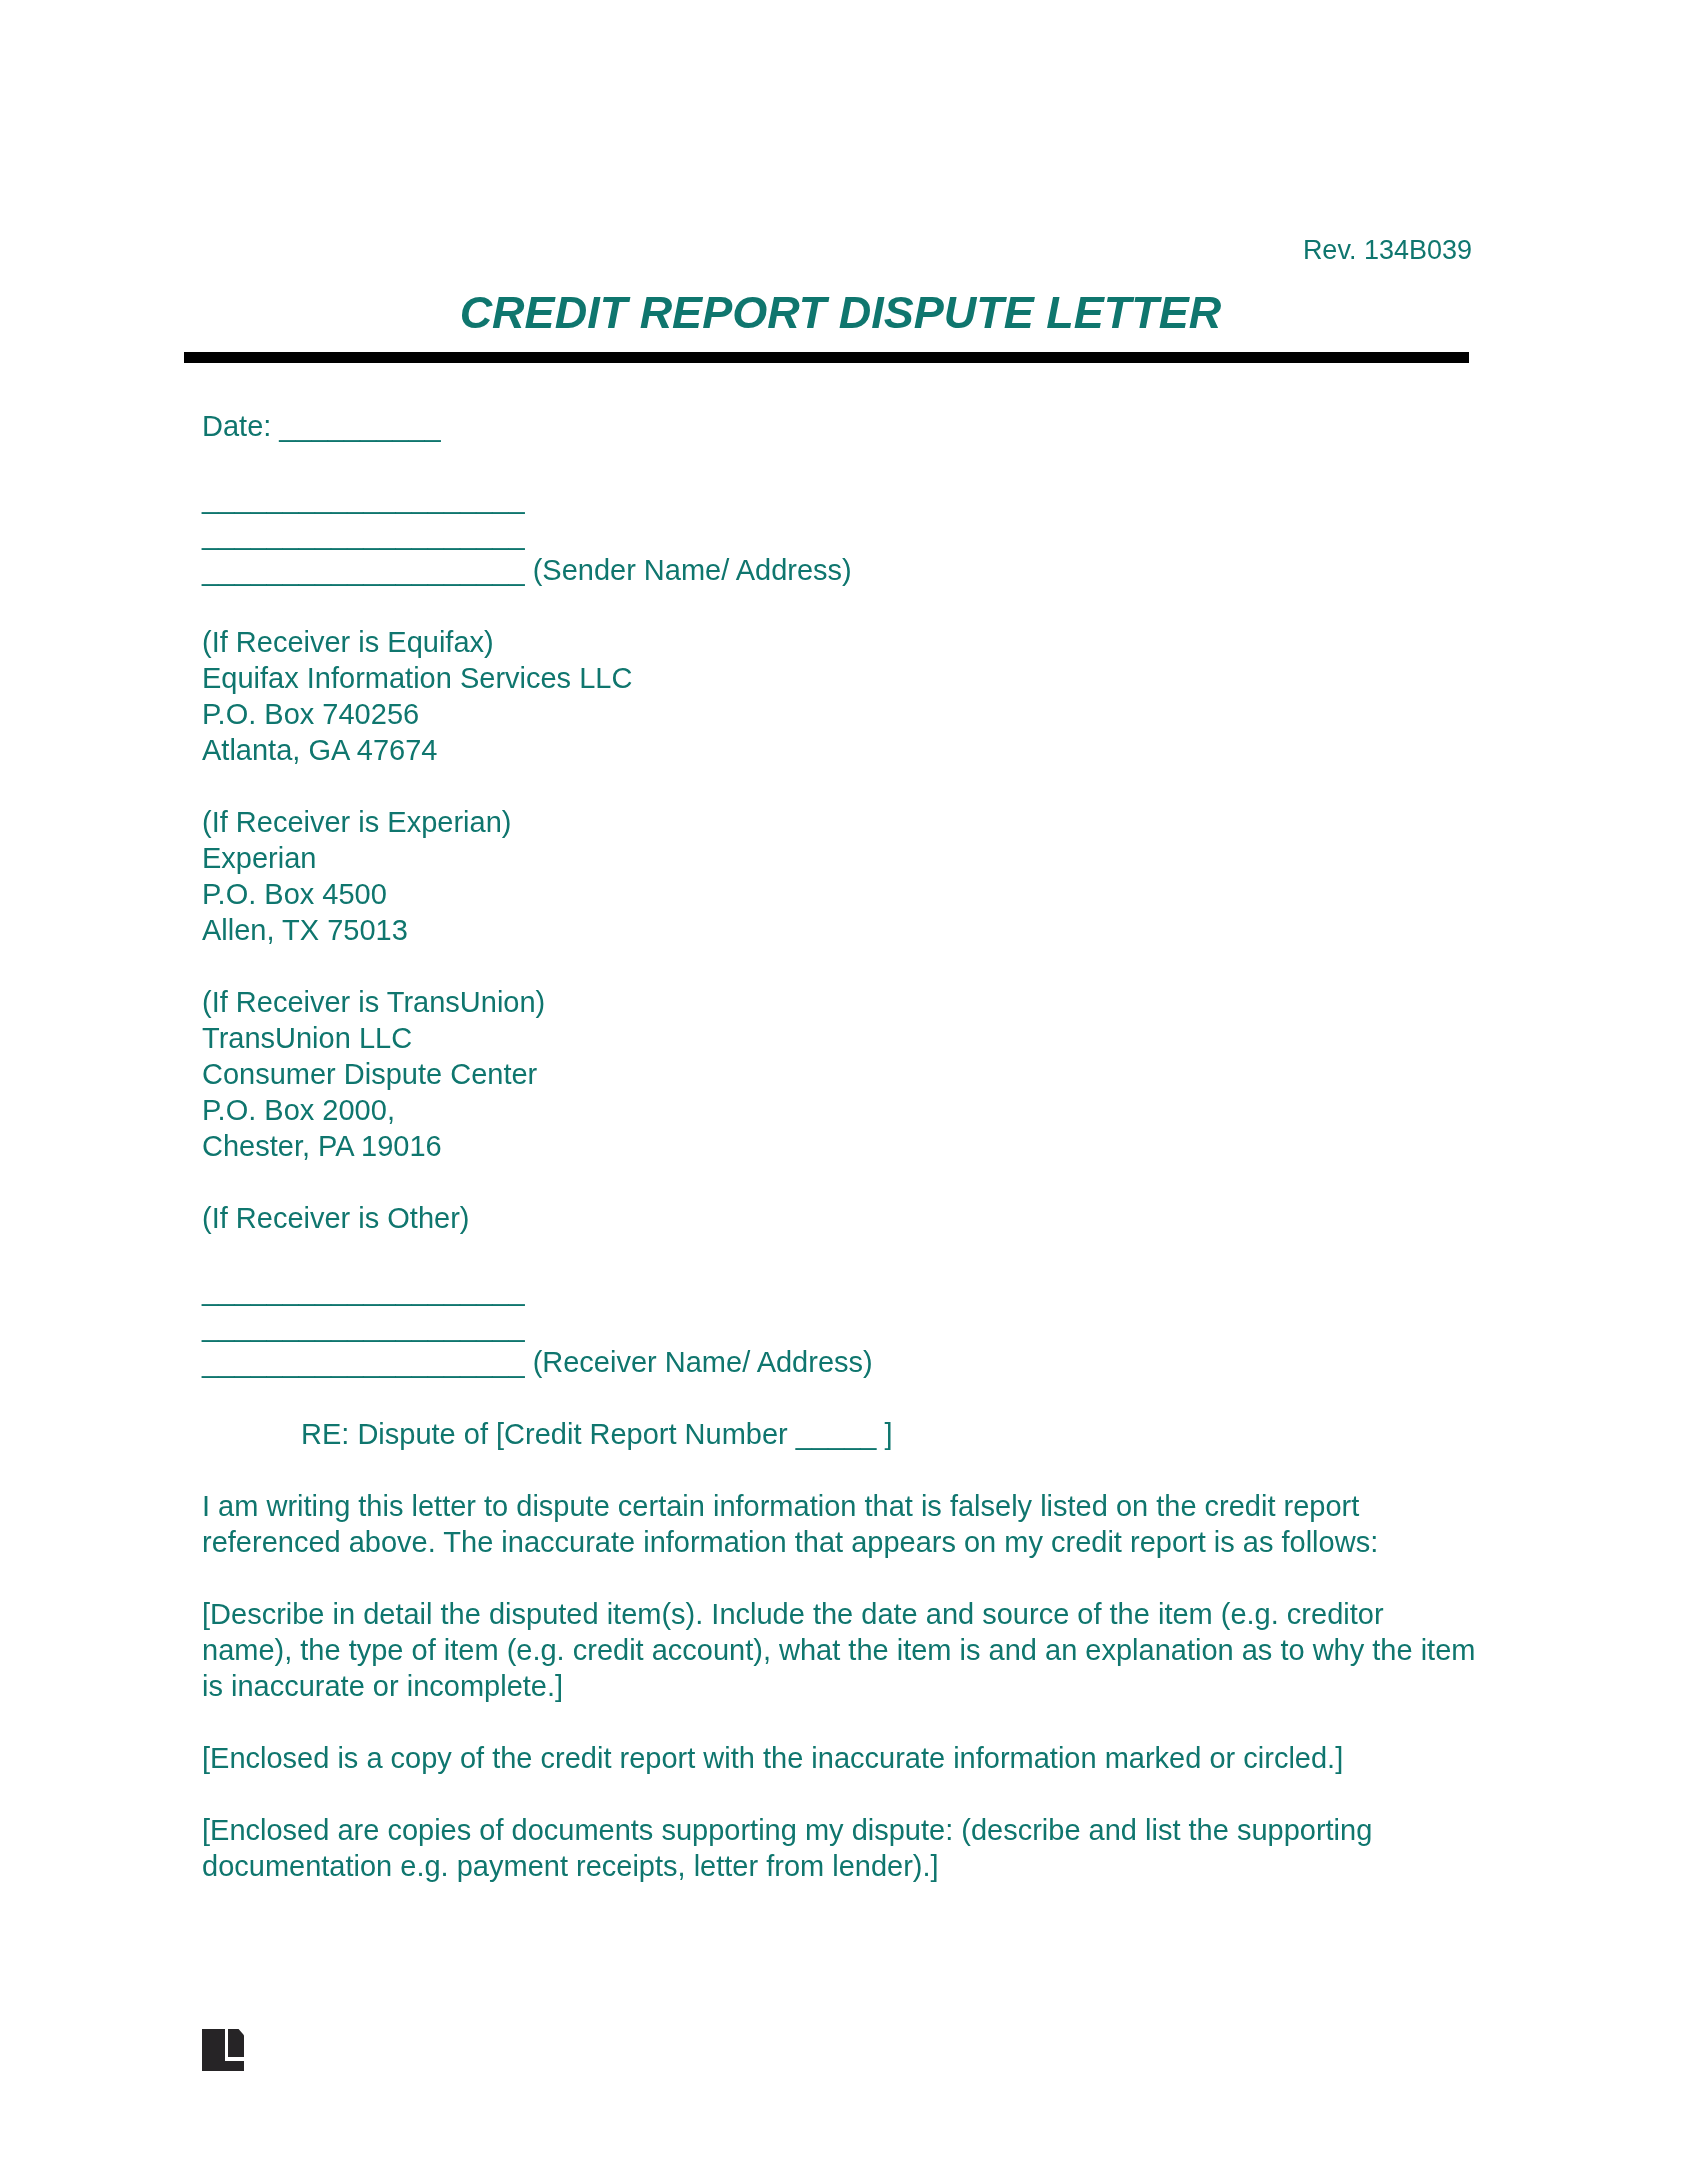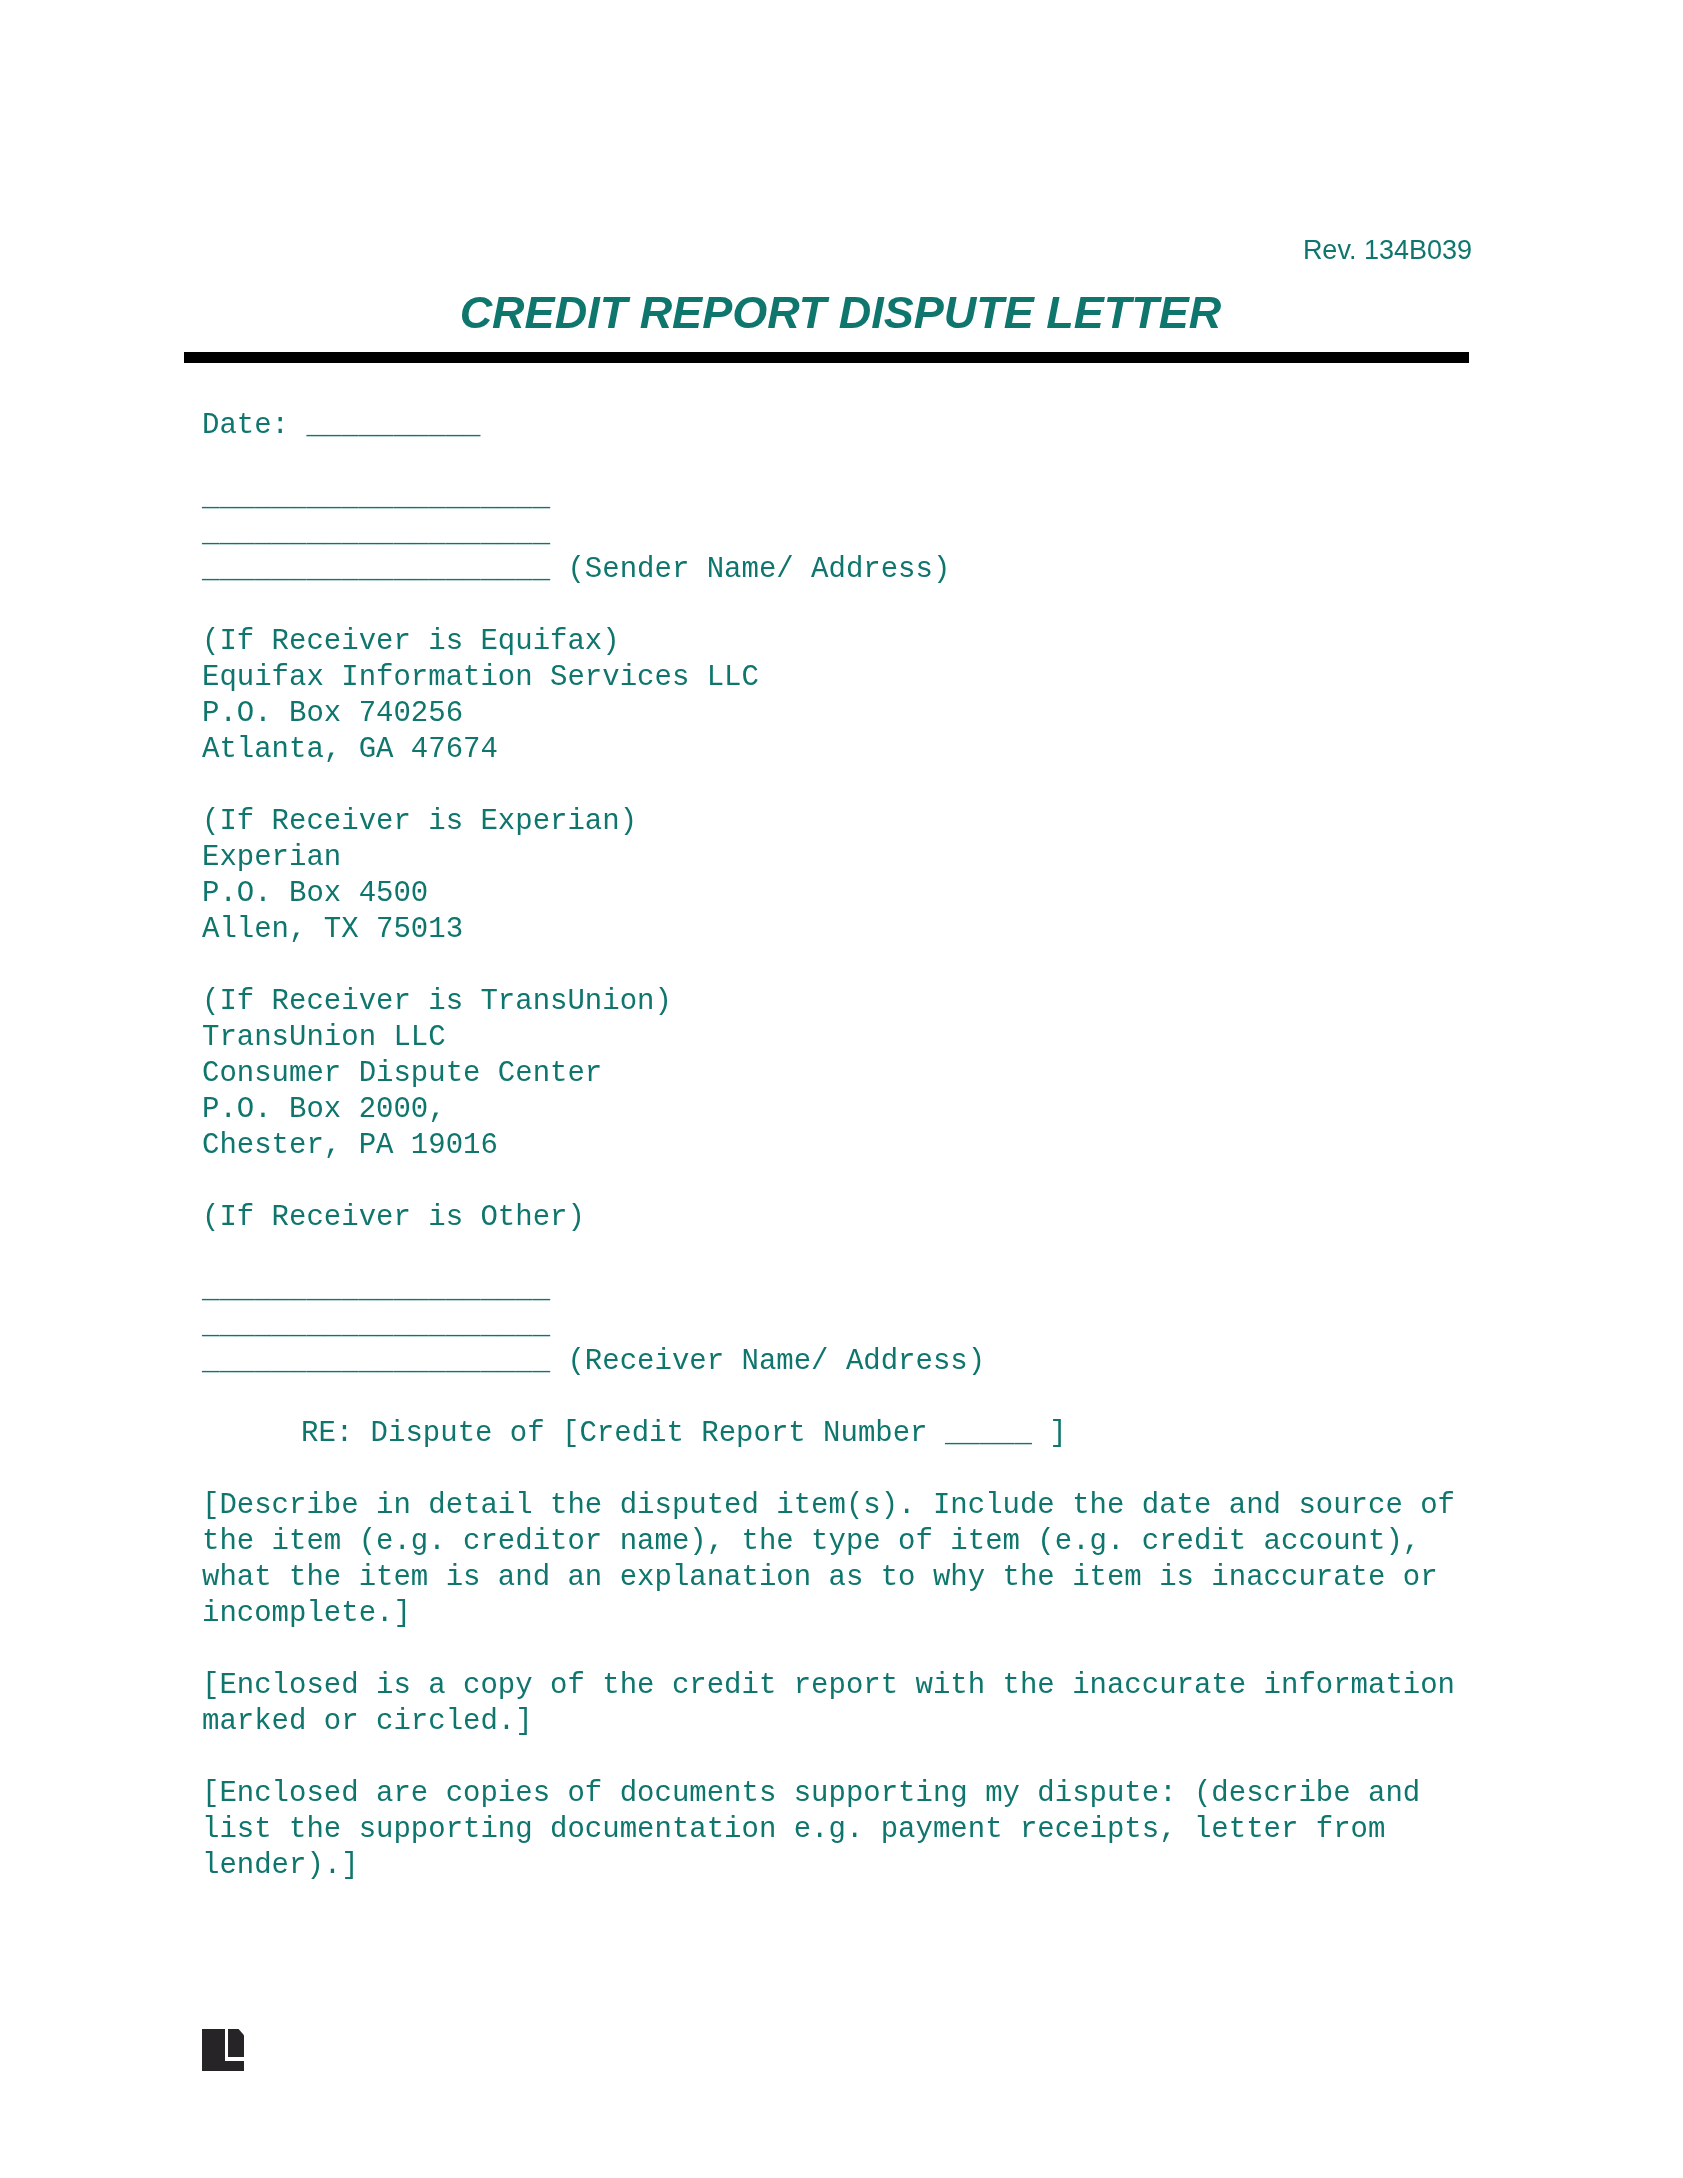--- a/index.html
+++ b/index.html
@@ -41,21 +41,20 @@
     left: 184px;
     width: 1285px;
     height: 11px;
     background: #000000;
   }
   .content {
     position: absolute;
     top: 408px;
     left: 202px;
     width: 1277px;
-    font-family: Liberation Mono, monospace;
   }
   .block { margin: 0 0 36px 0; }
   .re-line { padding-left: 99px; }
   .logo {
     position: absolute;
     left: 202px;
     top: 2029px;
     width: 42px;
     height: 42px;
   }
@@ -116,20 +115,21 @@
 
     <div class="block">
       <div>____________________</div>
       <div>____________________</div>
       <div>____________________ (Receiver Name/ Address)</div>
     </div>
 
     <div class="block re-line">RE: Dispute of [Credit Report Number _____ ]</div>
 
 
+    <div class="block">I am writing this letter to dispute certain information that is falsely listed on the credit report referenced above. The inaccurate information that appears on my credit report is as follows:</div>
 
     <div class="block">[Describe in detail the disputed item(s). Include the date and source of the item (e.g. creditor name), the type of item (e.g. credit account), what the item is and an explanation as to why the item is inaccurate or incomplete.]</div>
 
     <div class="block">[Enclosed is a copy of the credit report with the inaccurate information marked or circled.]</div>
 
     <div class="block">[Enclosed are copies of documents supporting my dispute: (describe and list the supporting documentation e.g. payment receipts, letter from lender).]</div>
 
   </div>
 
   <div class="logo">

